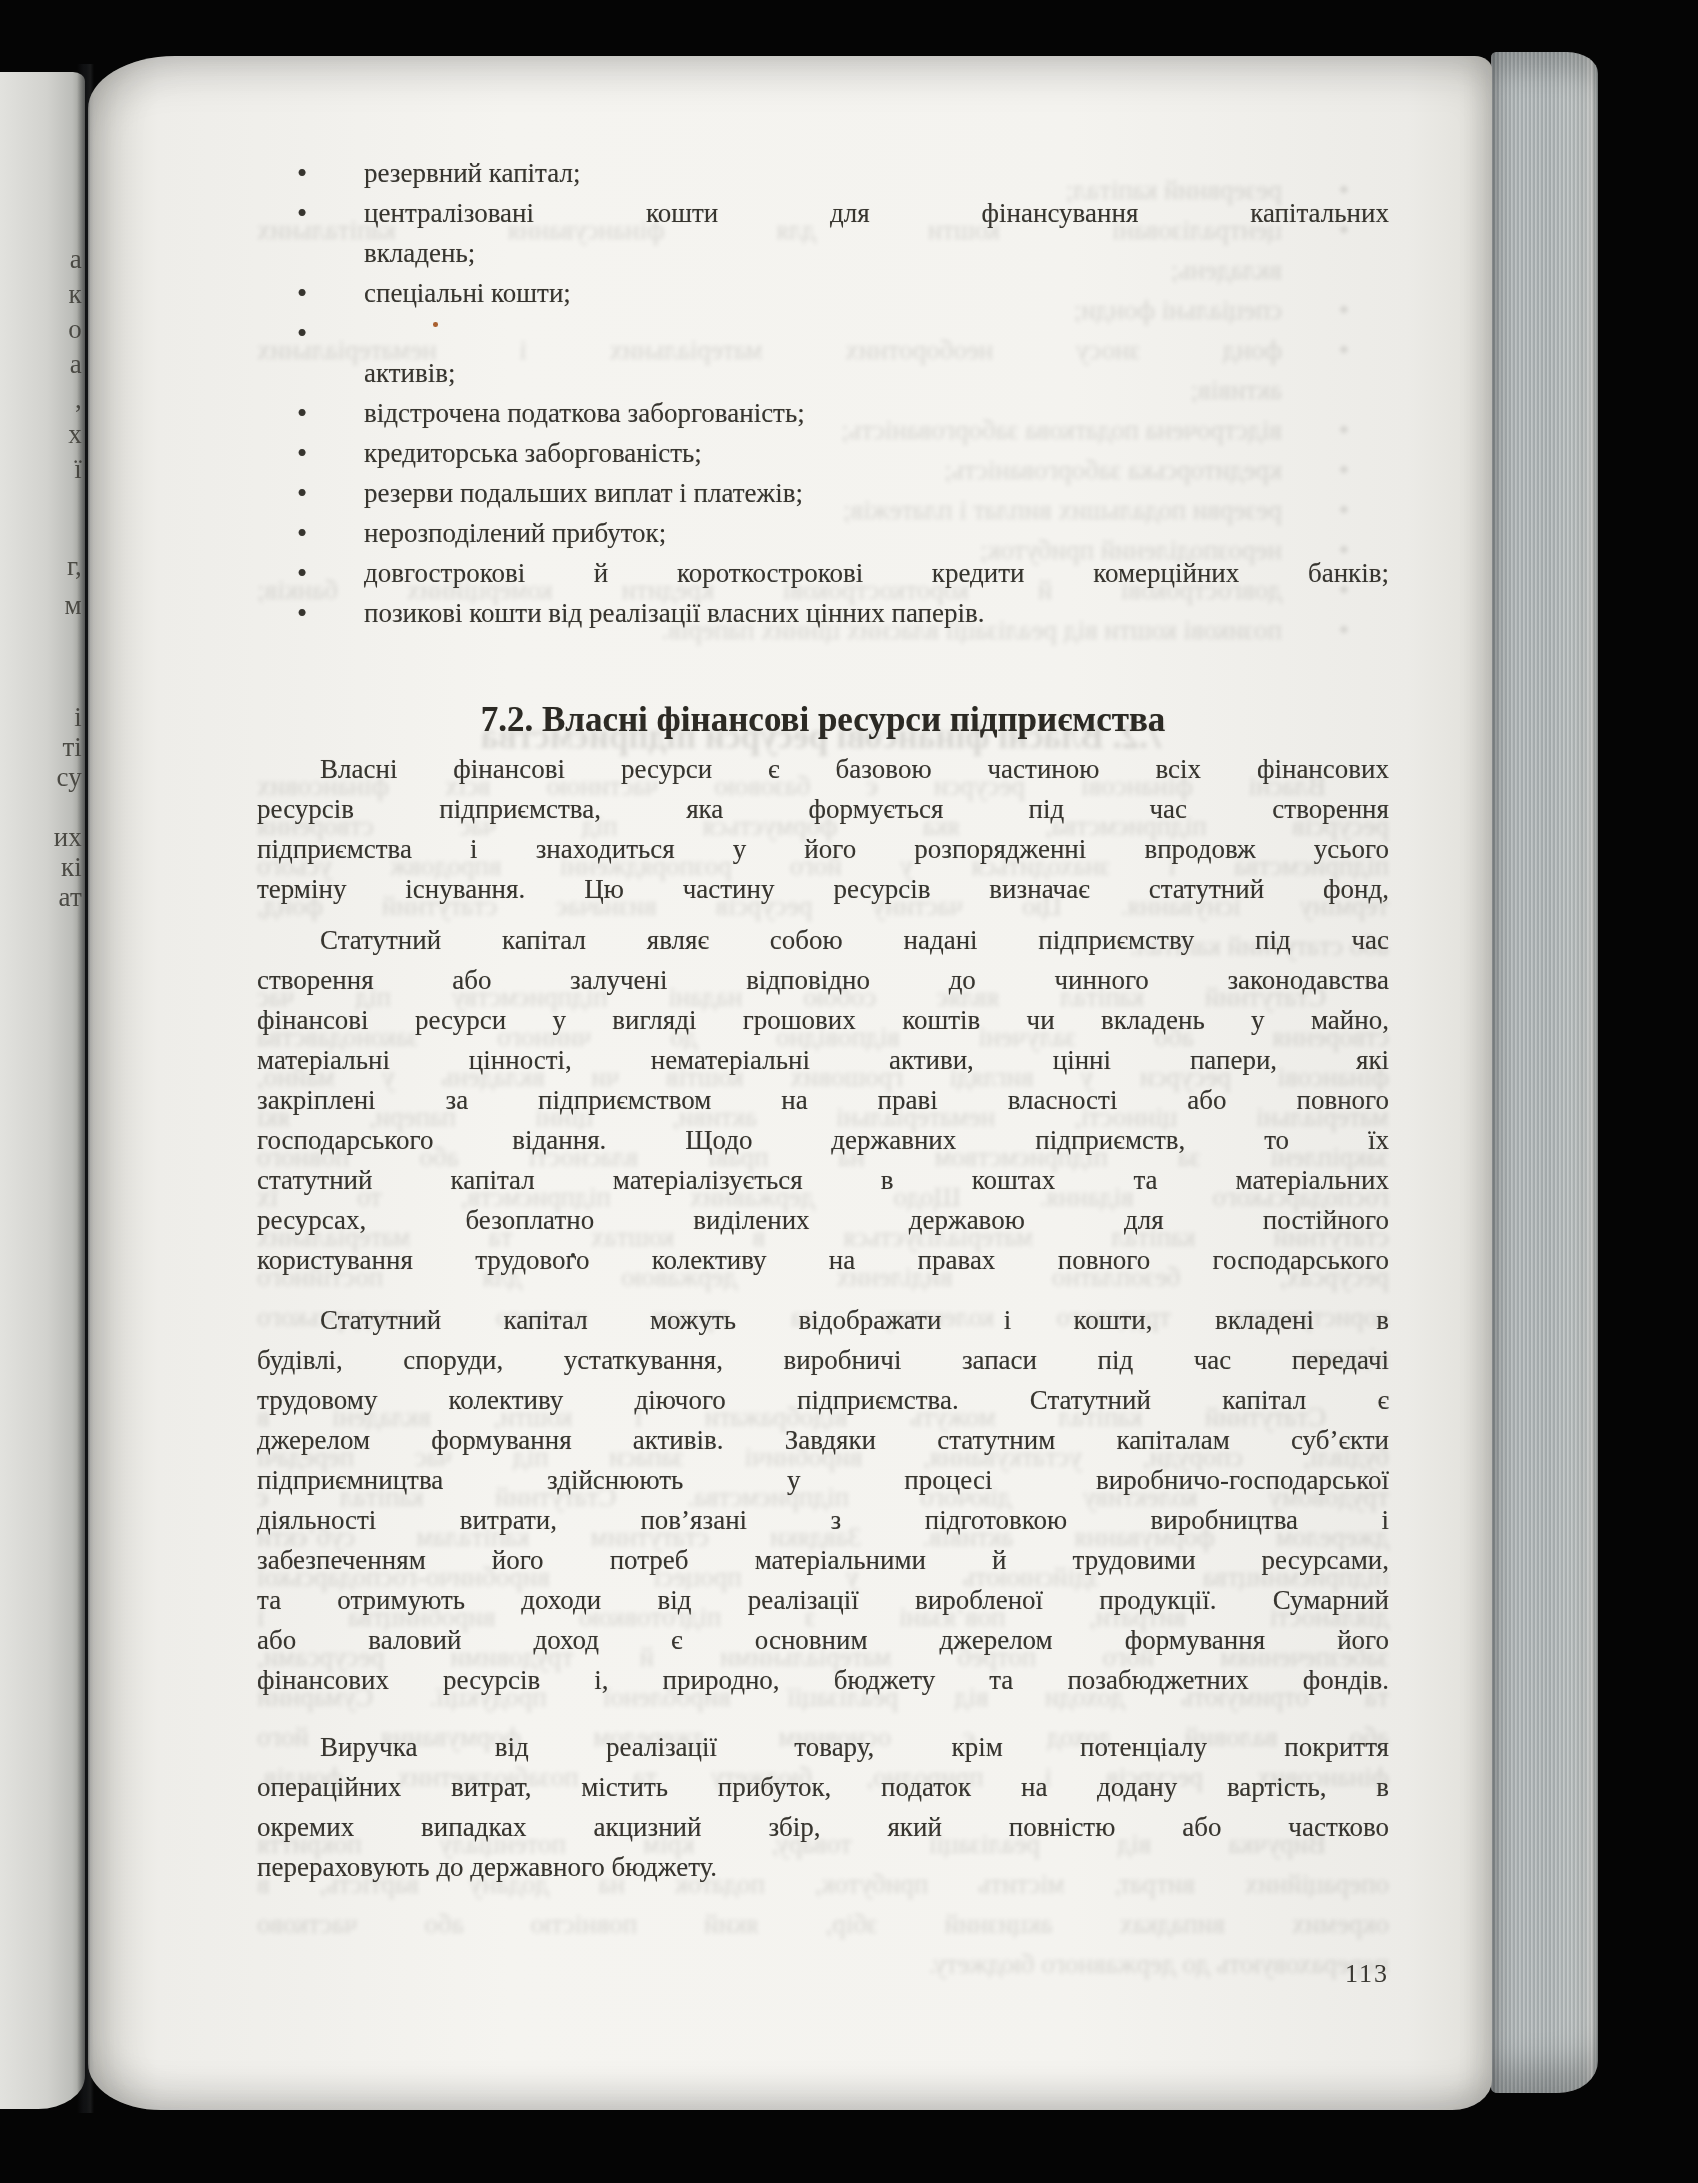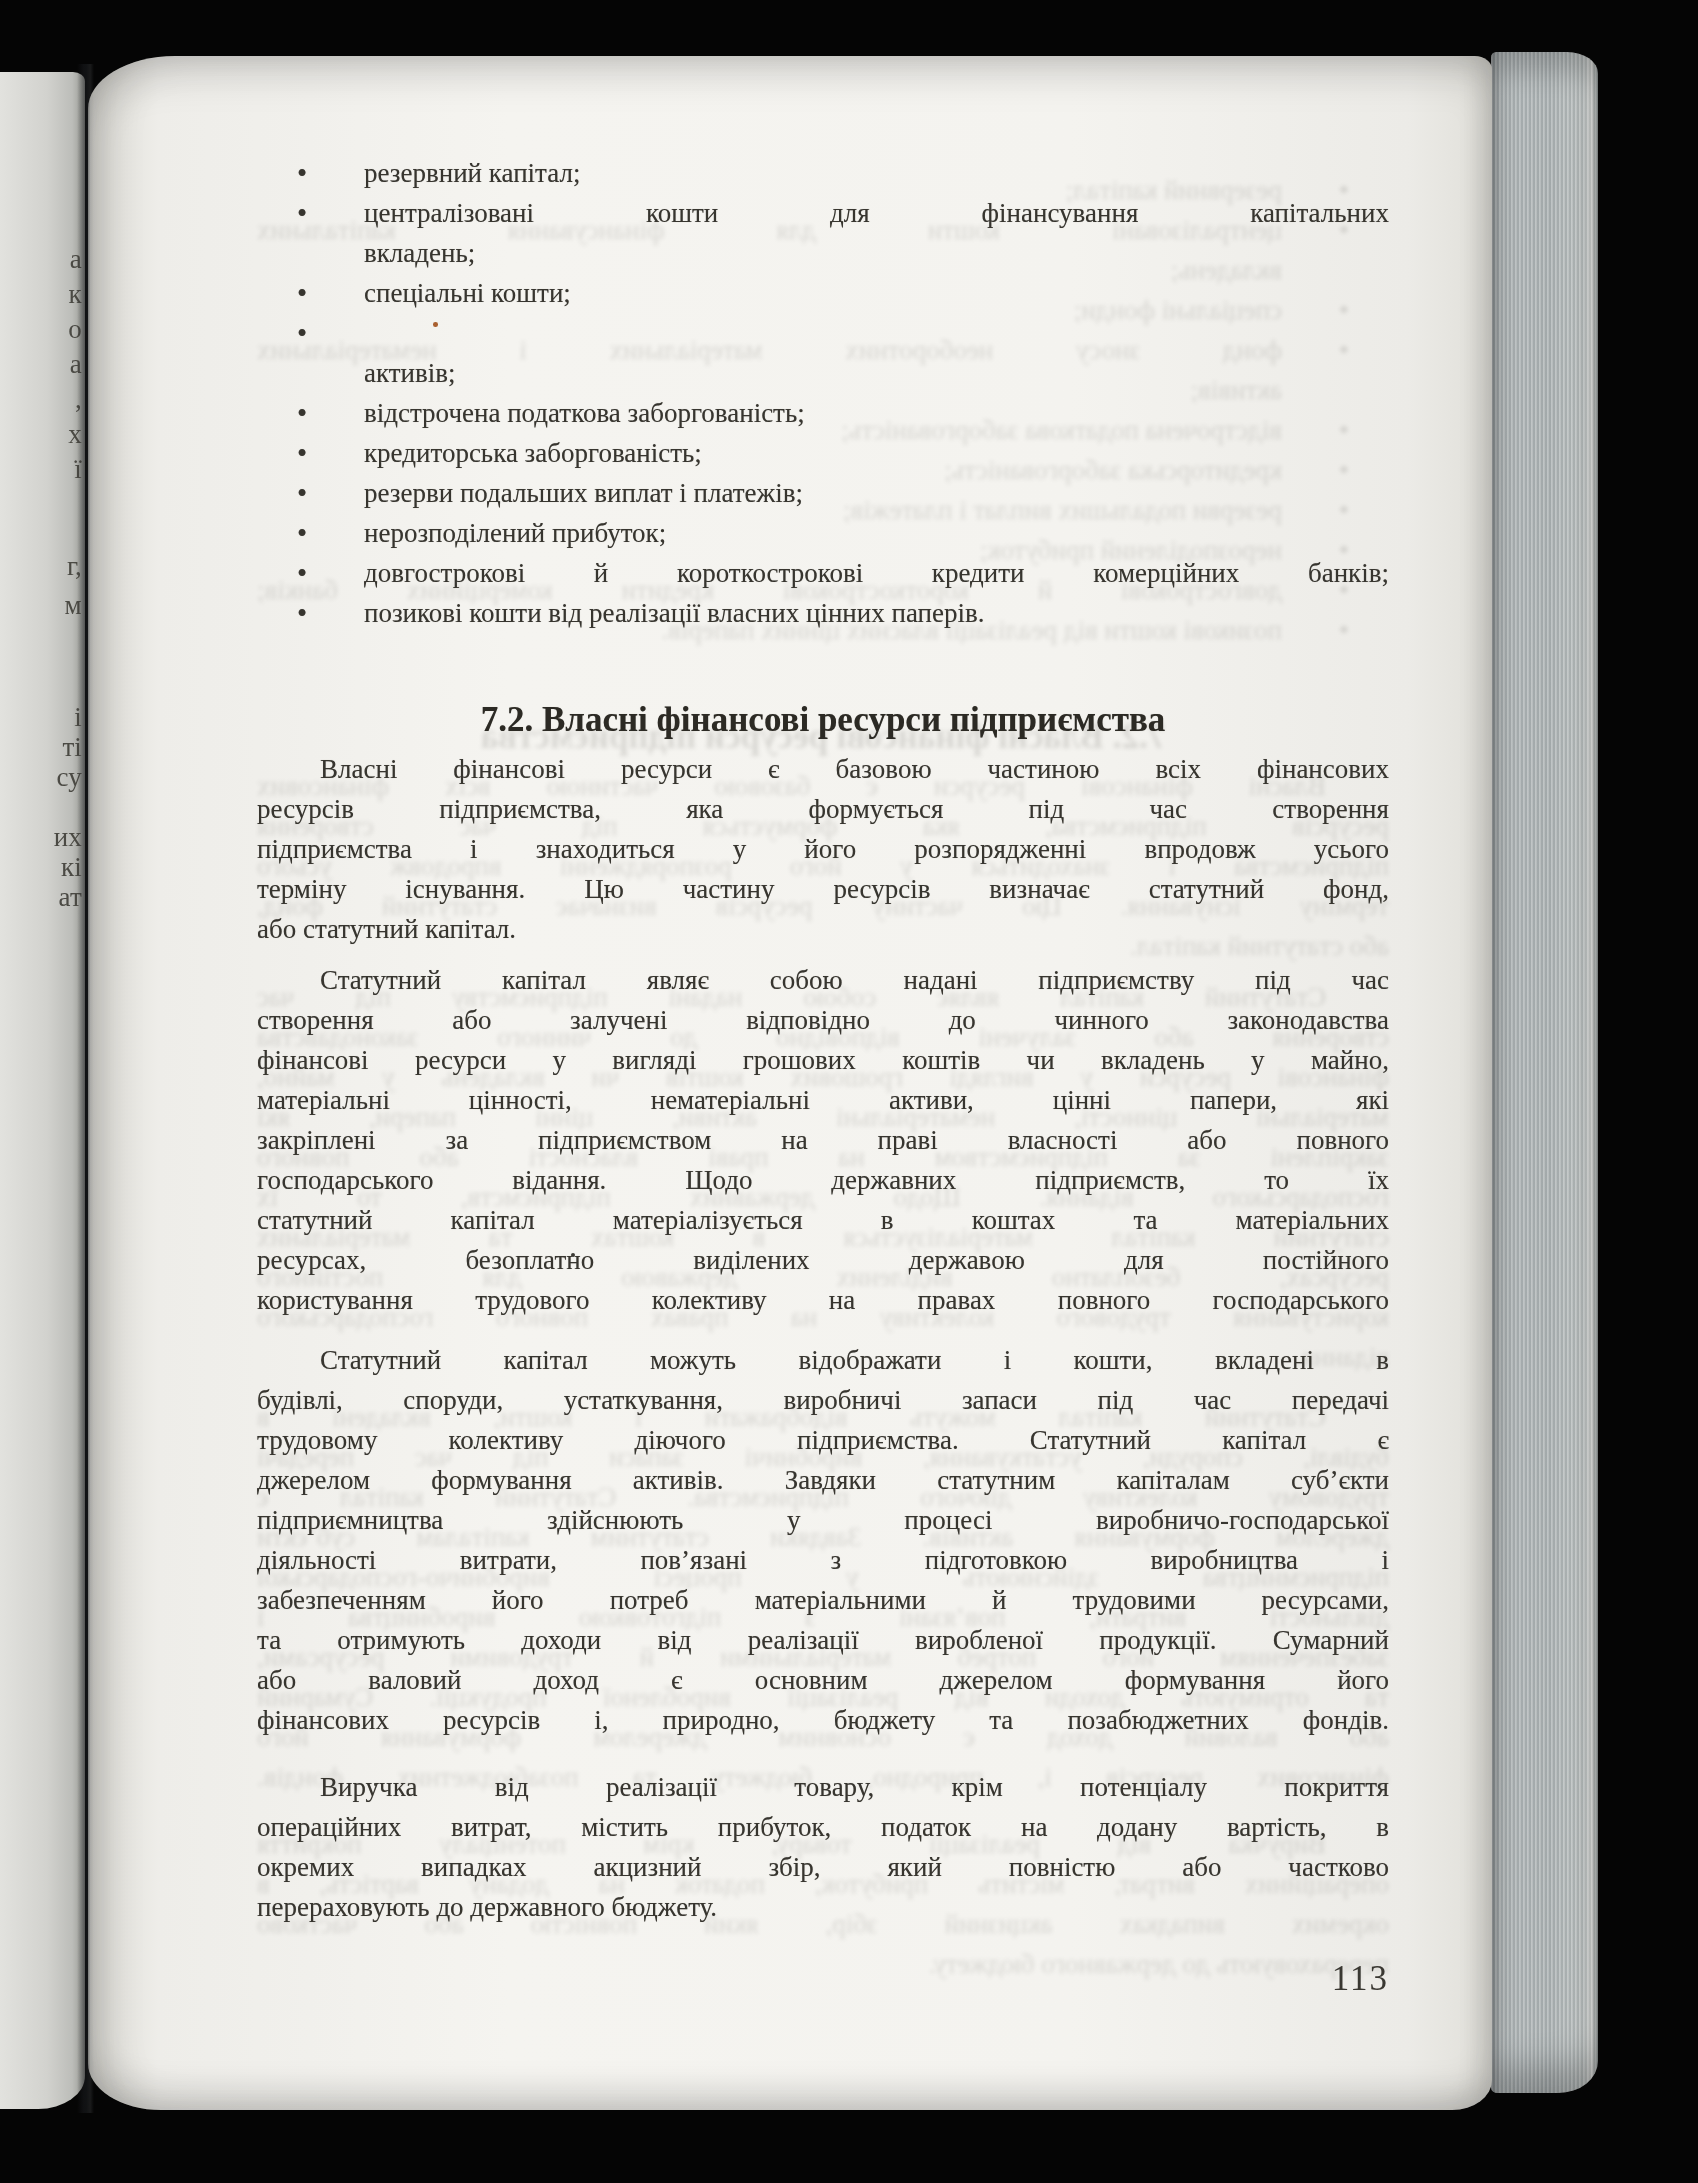--- a/index.html
+++ b/index.html
@@ -41,21 +41,21 @@
     color:#37352f;font-size:27px;text-shadow:0 0 0.7px rgba(55,53,47,.35);}
   .line{line-height:40px;height:40px;text-align:justify;text-align-last:justify;}
   .line.plain{text-align-last:left;}
   .indent{padding-left:63px;}
   .b-line{position:relative;line-height:40px;height:40px;padding-left:107px;text-align:left;}
   .b-line.stretch{text-align:justify;text-align-last:justify;}
   .bullet{position:absolute;left:40px;top:0;font-size:29px;}
   .heading{margin-top:67px;line-height:40px;height:40px;font-weight:bold;font-size:35px;
            text-align:center;color:#2c2a24;}
   .p1{margin-top:9px;} .p2{margin-top:11.3px;} .p3{margin-top:20px;} .p4{margin-top:27px;}
-  .page-number{position:absolute;right:103px;top:1903px;z-index:5;font-size:35px;
+  .page-number{position:absolute;right:103px;top:1903px;z-index:5;font-size:26px;
                letter-spacing:2px;color:#3a3832;}
 
   
   .ghost{position:absolute;left:169px;top:97px;width:1132px;z-index:4;font-size:27px;
     transform:scaleX(-1) translateY(17.4px);filter:blur(2px);opacity:.17;color:#4e4c46;}
   .ghost .heading{color:#4e4c46;}
 
   .speck{position:absolute;border-radius:50%;z-index:6;}
 </style>
 </head>
@@ -268,21 +268,20 @@
         </div>
 
       <div class="heading">7.2. Власні фінансові ресурси підприємства</div>
 
       <div class="p1">
 
       <div class="line stretch indent">Власні фінансові ресурси є базовою частиною всіх фінансових</div>
           <div class="line stretch">ресурсів підприємства, яка формується під час створення</div>
           <div class="line stretch">підприємства і знаходиться у його розпорядженні впродовж усього</div>
           <div class="line stretch">терміну існування. Цю частину ресурсів визначає статутний фонд,</div>
-          <div class="line plain">або статутний капітал.</div>
         </div>
 
       <div class="p2">
 
       <div class="line stretch indent">Статутний капітал являє собою надані підприємству під час</div>
           <div class="line stretch">створення або залучені відповідно до чинного законодавства</div>
           <div class="line stretch">фінансові ресурси у вигляді грошових коштів чи вкладень у майно,</div>
           <div class="line stretch">матеріальні цінності, нематеріальні активи, цінні папери, які</div>
           <div class="line stretch">закріплені за підприємством на праві власності або повного</div>
           <div class="line stretch">господарського відання. Щодо державних підприємств, то їх</div>

